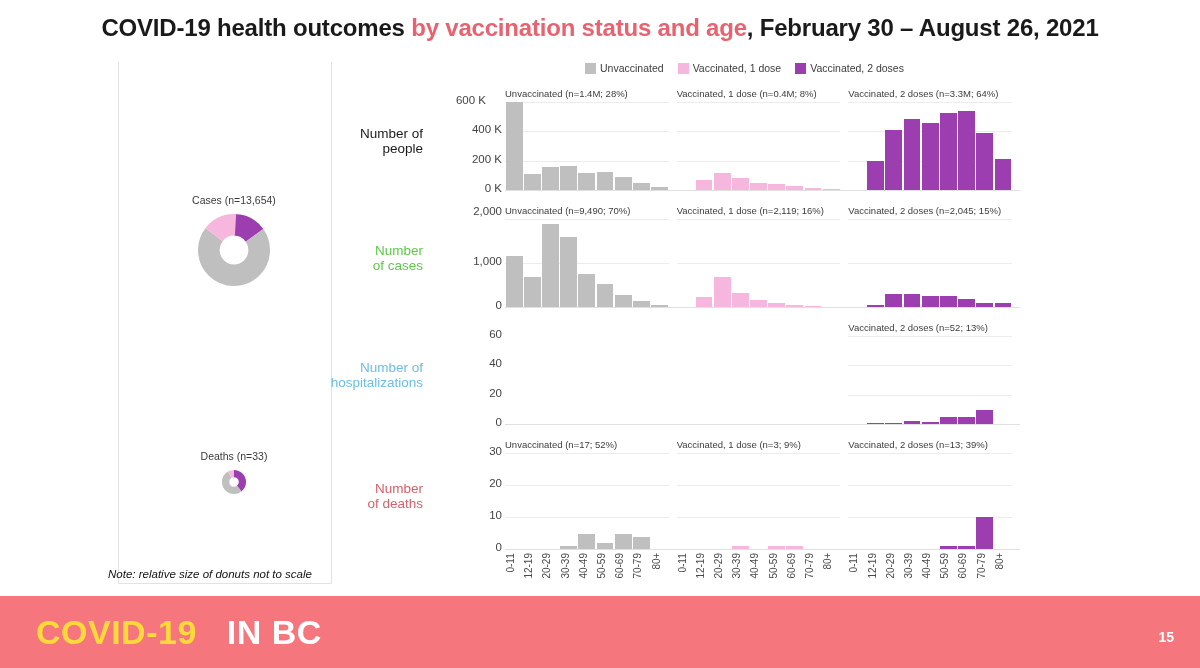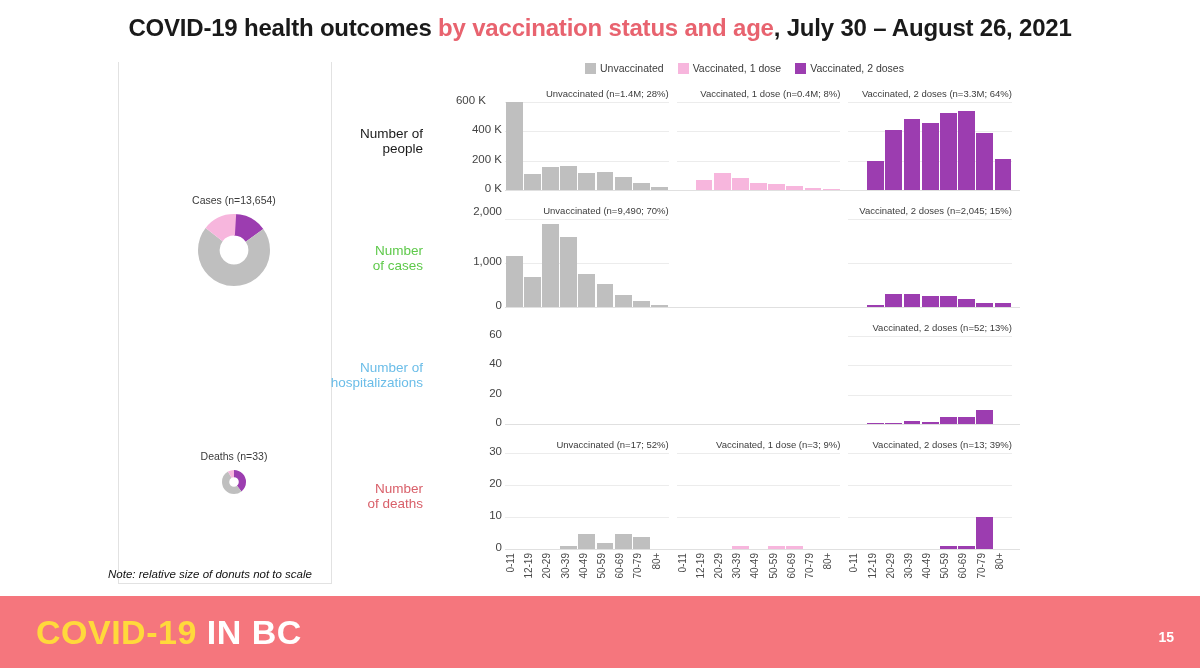--- a/index.html
+++ b/index.html
@@ -38,21 +38,21 @@
   
   .charts{position:absolute;left:440px;top:88px;width:580px;height:500px;}
   .row{position:absolute;left:0;width:580px;}
   .row-title{
     position:absolute;right:0;text-align:right;width:118px;
     font-size:13.5px;line-height:15px;font-weight:normal;
   }
   .panels{position:absolute;left:65px;top:0;width:515px;}
   .panel{position:absolute;top:0;height:100%;}
   .panel-head{
-    position:absolute;top:0;left:0;width:100%;text-align:right;
+    position:absolute;top:0;left:0;width:100%;text-align:left;
     font-size:9.5px;color:#3c3c3c;white-space:nowrap;
   }
   .plot{position:absolute;left:0;top:14px;width:100%;}
   .grid-line{position:absolute;left:0;width:100%;height:1px;background:#ececec;}
   .bars{position:absolute;left:0;bottom:0;width:100%;height:100%;
         display:flex;align-items:flex-end;justify-content:flex-start;}
   .bar{flex:1 1 0;margin:0 0.7px;}
   .axis{position:absolute;left:0;width:62px;text-align:right;
         font-size:11.5px;color:#444;}
   .axis-baseline{position:absolute;left:65px;width:515px;height:1px;background:#e0e0e0;}
@@ -65,30 +65,30 @@
   }
   
   .footer{
     position:absolute;left:0;bottom:0;width:1200px;height:72px;background:#f5767d;
   }
   .footer-title{
     position:absolute;left:36px;top:17px;font-size:34px;font-weight:bold;
     letter-spacing:0.5px;
   }
   .f-yellow{color:#ffd93b;}
-  .f-white{color:#ffffff;}
+  .f-white{color:#ffffff;margin-left:20px;}
   .page-num{
     position:absolute;right:26px;top:33px;font-size:14px;color:#ffffff;font-weight:bold;
   }
 </style>
 </head>
 <body>
 
 <div class="title-bar">
-  <span>COVID-19 health outcomes </span><span class="title-accent">by vaccination status and age</span><span>, July 30 – August 26, 2021</span>
+  <span>COVID-19 health outcomes </span><span class="title-accent">by vaccination status and age</span><span>, February 30 – August 26, 2021</span>
 </div>
 
 <div class="left-frame"></div>
 <div class="left-col" id="donut-col">
     <div class="donut-block" style="top: 132px;">
       <div class="donut-label">Cases (n=13,654)</div>
       <div class="donut-wrap" style="margin-top: 8px;">
         <svg width="72" height="72" viewBox="0 0 72 72">
           <circle cx="36" cy="36" r="25.200000000000003" fill="none" stroke="#9c3db0" stroke-width="21.599999999999998" stroke-dasharray="23.750440461138837 134.58582927978676" stroke-dashoffset="0" transform="rotate(-90 36 36)"></circle>
           <circle cx="36" cy="36" r="25.200000000000003" fill="none" stroke="#bfbfbf" stroke-width="21.599999999999998" stroke-dasharray="110.83538881864791 47.50088092227767" stroke-dashoffset="-23.750440461138837" transform="rotate(-90 36 36)"></circle>
@@ -216,20 +216,39 @@
             <div class="bars">
               <div class="bar" style="height: 50.8444px; background: rgb(191, 191, 191);"></div>
               <div class="bar" style="height: 29.6593px; background: rgb(191, 191, 191);"></div>
               <div class="bar" style="height: 83.437px; background: rgb(191, 191, 191);"></div>
               <div class="bar" style="height: 69.7481px; background: rgb(191, 191, 191);"></div>
               <div class="bar" style="height: 33.2444px; background: rgb(191, 191, 191);"></div>
               <div class="bar" style="height: 23.4667px; background: rgb(191, 191, 191);"></div>
               <div class="bar" style="height: 12.0593px; background: rgb(191, 191, 191);"></div>
               <div class="bar" style="height: 5.86667px; background: rgb(191, 191, 191);"></div>
               <div class="bar" style="height: 2.28148px; background: rgb(191, 191, 191);"></div>
+            </div>
+          </div>
+        </div>
+        <div class="panel" style="left: 171.667px; width: 163.667px;">
+          <div class="panel-head">Vaccinated, 1 dose (n=2,119; 16%)</div>
+          <div class="plot" style="height: 88px;">
+            <div class="grid-line" style="top: 88px;"></div>
+            <div class="grid-line" style="top: 44px;"></div>
+            <div class="grid-line" style="top: 0px;"></div>
+            <div class="bars">
+              <div class="bar" style="height: 0px; background: transparent;"></div>
+              <div class="bar" style="height: 10.4296px; background: rgb(247, 182, 221);"></div>
+              <div class="bar" style="height: 29.9852px; background: rgb(247, 182, 221);"></div>
+              <div class="bar" style="height: 14.3407px; background: rgb(247, 182, 221);"></div>
+              <div class="bar" style="height: 6.51852px; background: rgb(247, 182, 221);"></div>
+              <div class="bar" style="height: 3.91111px; background: rgb(247, 182, 221);"></div>
+              <div class="bar" style="height: 2.28148px; background: rgb(247, 182, 221);"></div>
+              <div class="bar" style="height: 0.651852px; background: rgb(247, 182, 221);"></div>
+              <div class="bar" style="height: 0.325926px; background: rgb(247, 182, 221);"></div>
             </div>
           </div>
         </div>
         <div class="panel" style="left: 343.333px; width: 163.667px;">
           <div class="panel-head">Vaccinated, 2 doses (n=2,045; 15%)</div>
           <div class="plot" style="height: 88px;">
             <div class="grid-line" style="top: 88px;"></div>
             <div class="grid-line" style="top: 44px;"></div>
             <div class="grid-line" style="top: 0px;"></div>
             <div class="bars">

